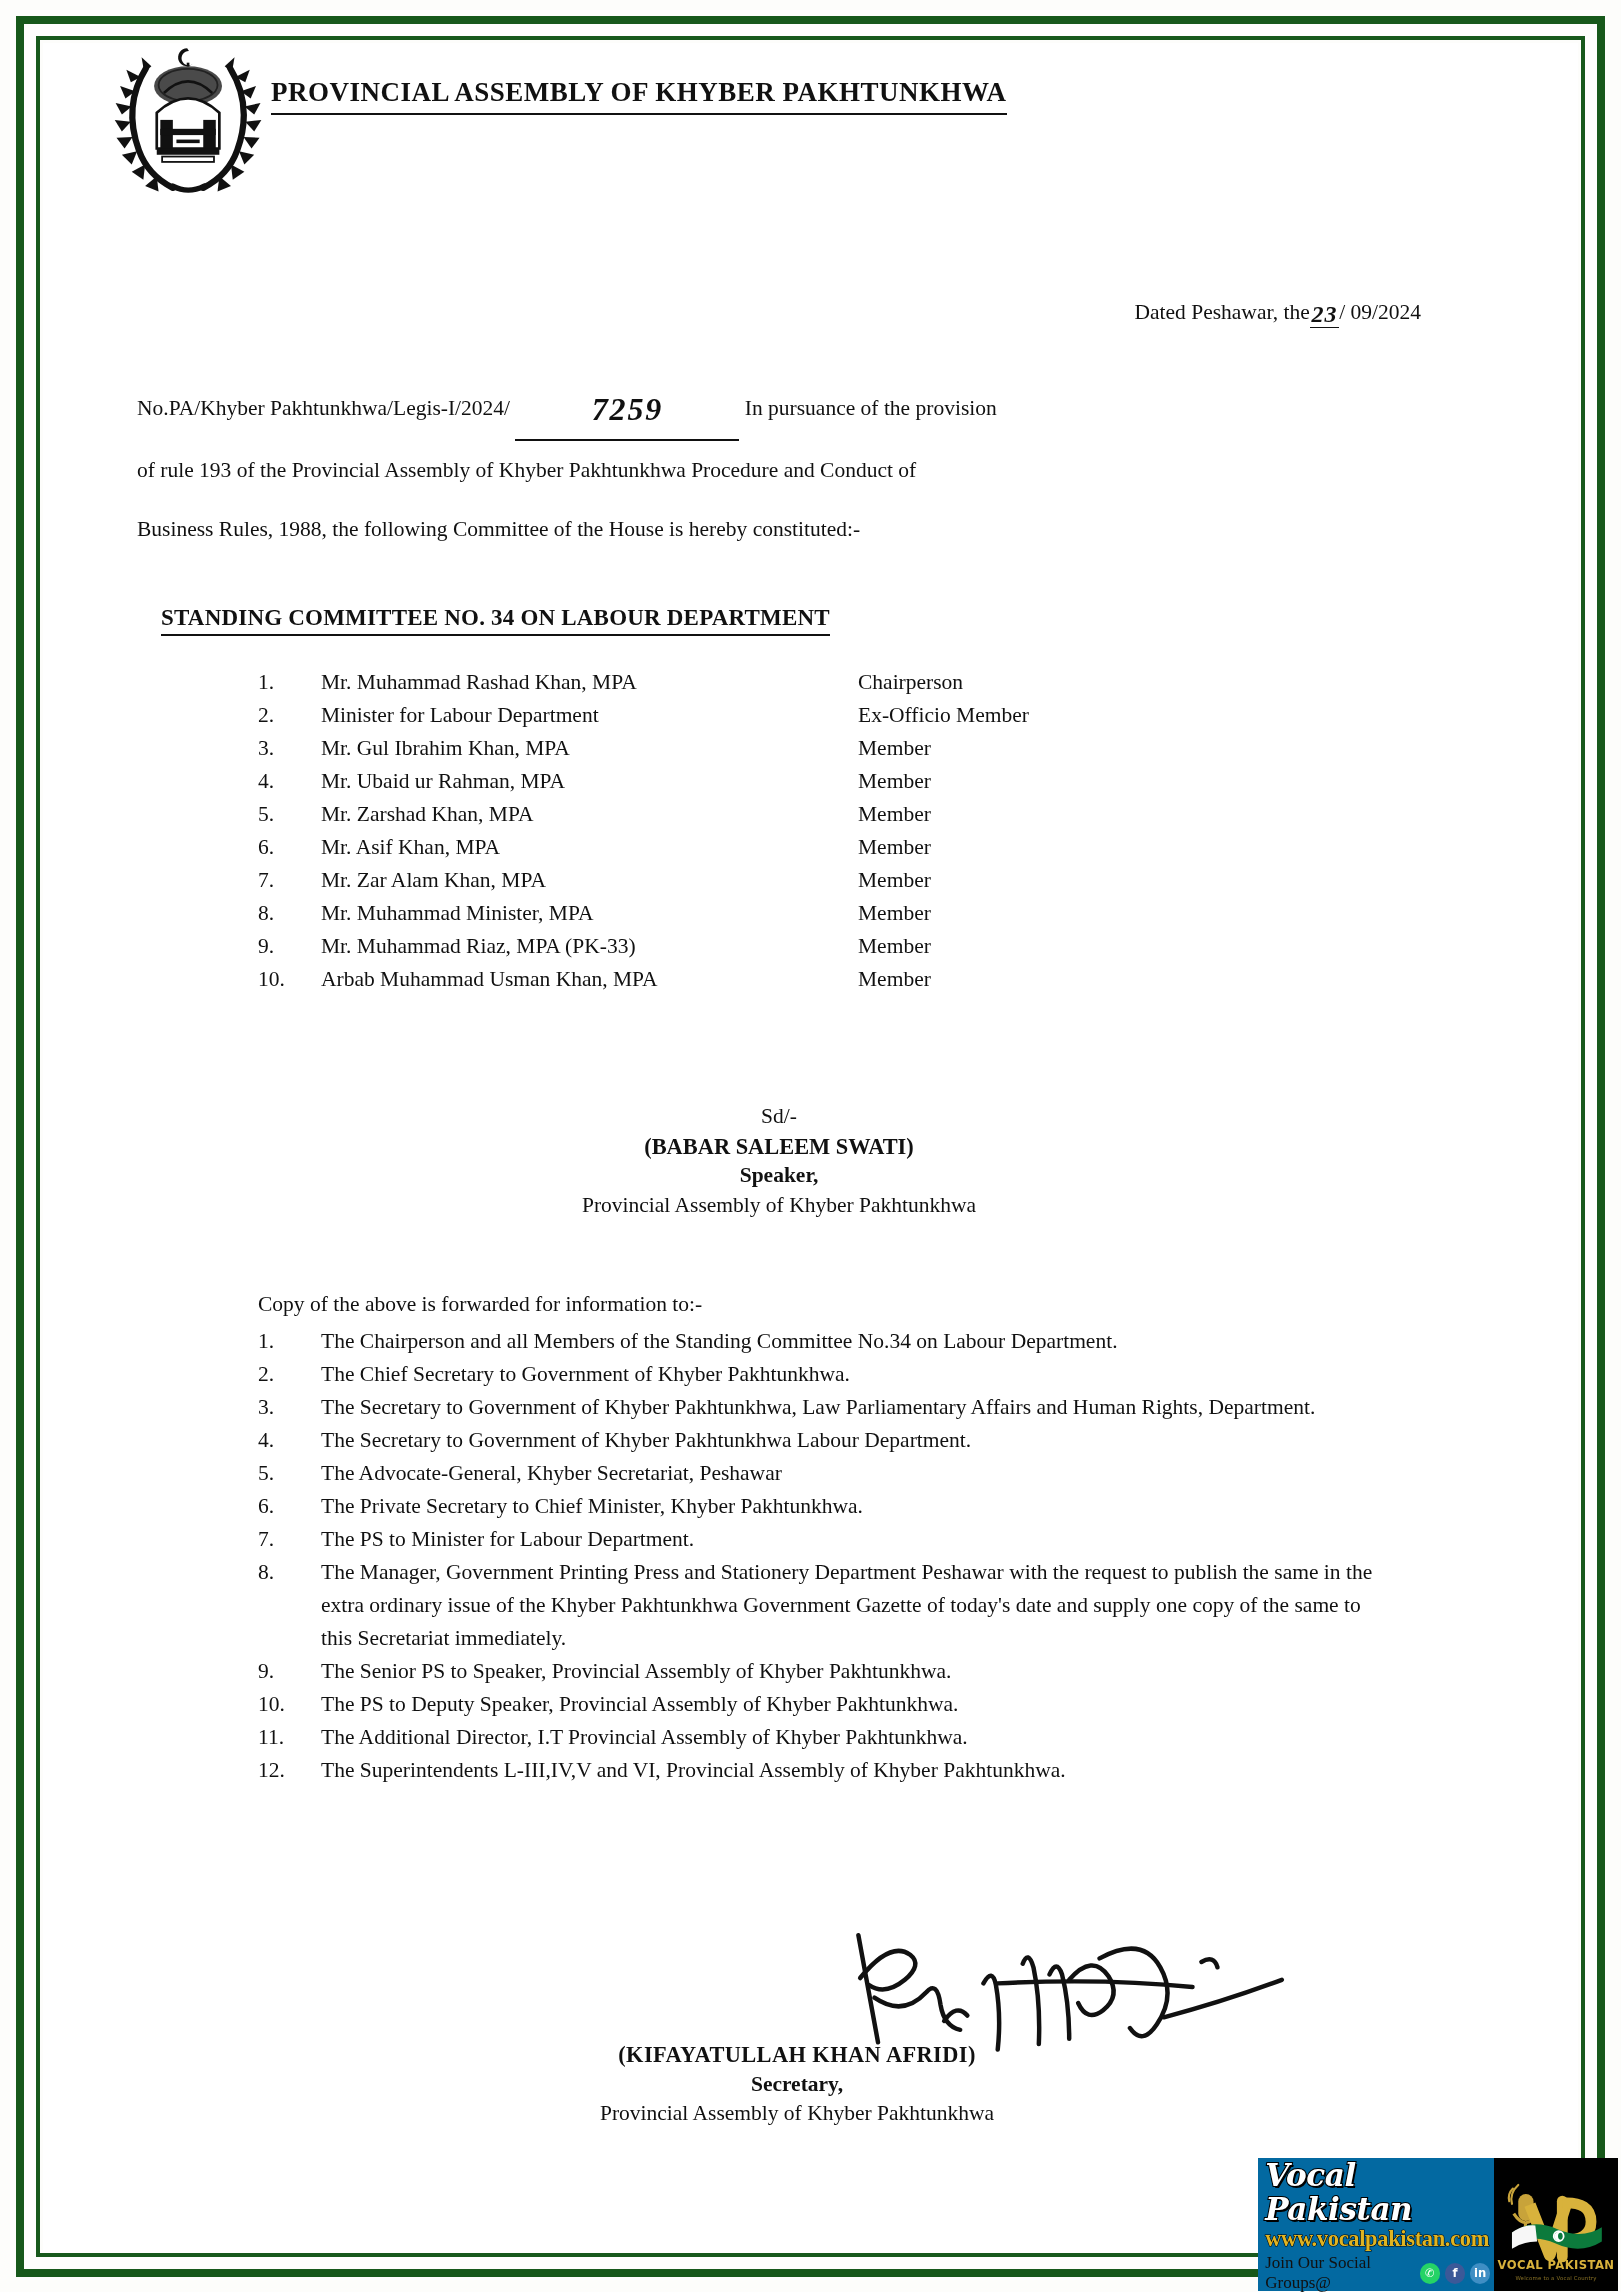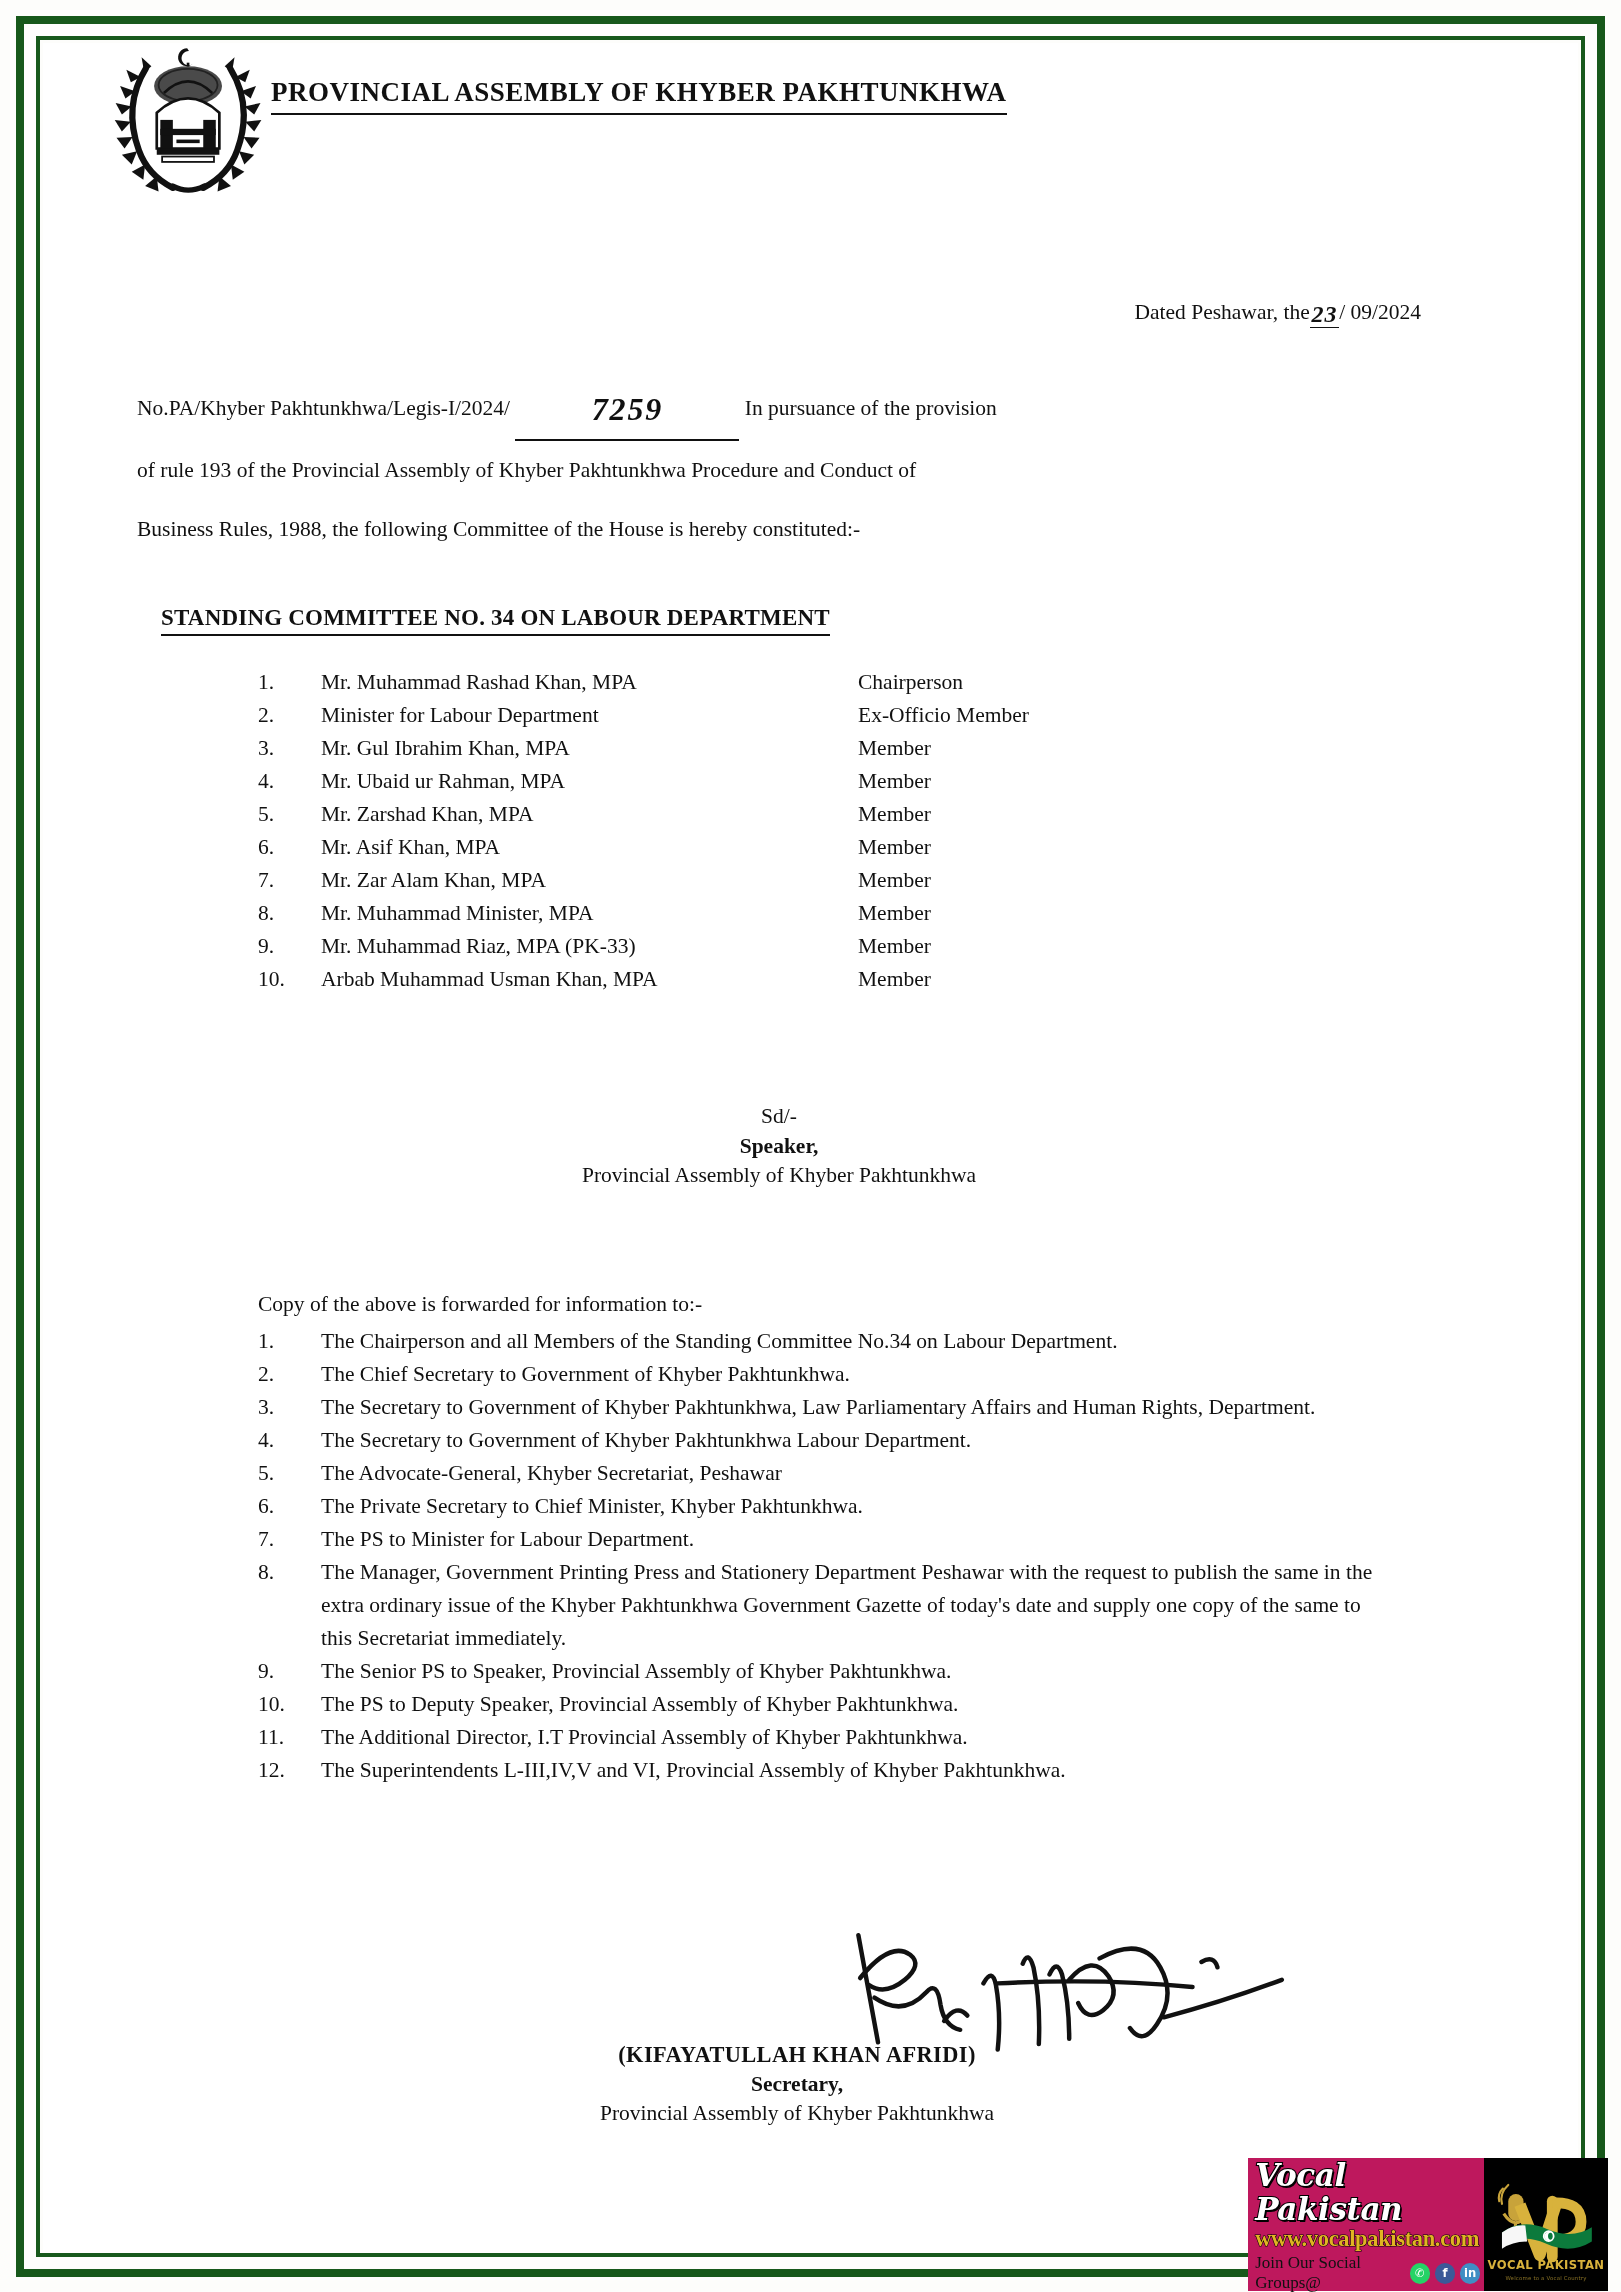--- a/index.html
+++ b/index.html
@@ -197,23 +197,23 @@
   .sig-secretary .rl { font-weight: bold; }
   .signature-svg {
     position: absolute;
     left: 788px; top: 1885px;
     width: 555px; height: 134px;
   }
 
   
   .brand {
     position: absolute;
-    right: 13px; bottom: 1.8px;
+    right: 3px; bottom: 1.8px;
     width: 360px; height: 133px;
-    background: #be185d;
+    background: #0369a1;
     display: flex;
     align-items: stretch;
   }
   .brand-left {
     flex: 1;
     padding: 5.4px 3.6px 3.6px 7.2px;
     display: flex;
     flex-direction: column;
     justify-content: center;
   }
@@ -416,20 +416,21 @@
       </div>
       <div class="member-row">
         <span class="member-num">10.</span>
         <span class="member-name">Arbab Muhammad Usman Khan, MPA</span>
         <span class="member-role">Member</span>
       </div>
     </div>
 
     <div class="sig-speaker">
       <div>Sd/-</div>
+      <div class="nm">(BABAR SALEEM SWATI)</div>
       <div class="rl">Speaker,</div>
       <div>Provincial Assembly of Khyber Pakhtunkhwa</div>
     </div>
 
     <div class="endorse-sub">Copy of the above is forwarded for information to:-</div>
 
     <div class="copylist">
       <div class="copy-row">
         <span class="copy-num">1.</span>
         <span class="copy-text">The Chairperson and all Members of the Standing Committee No.34 on Labour Department.</span>

